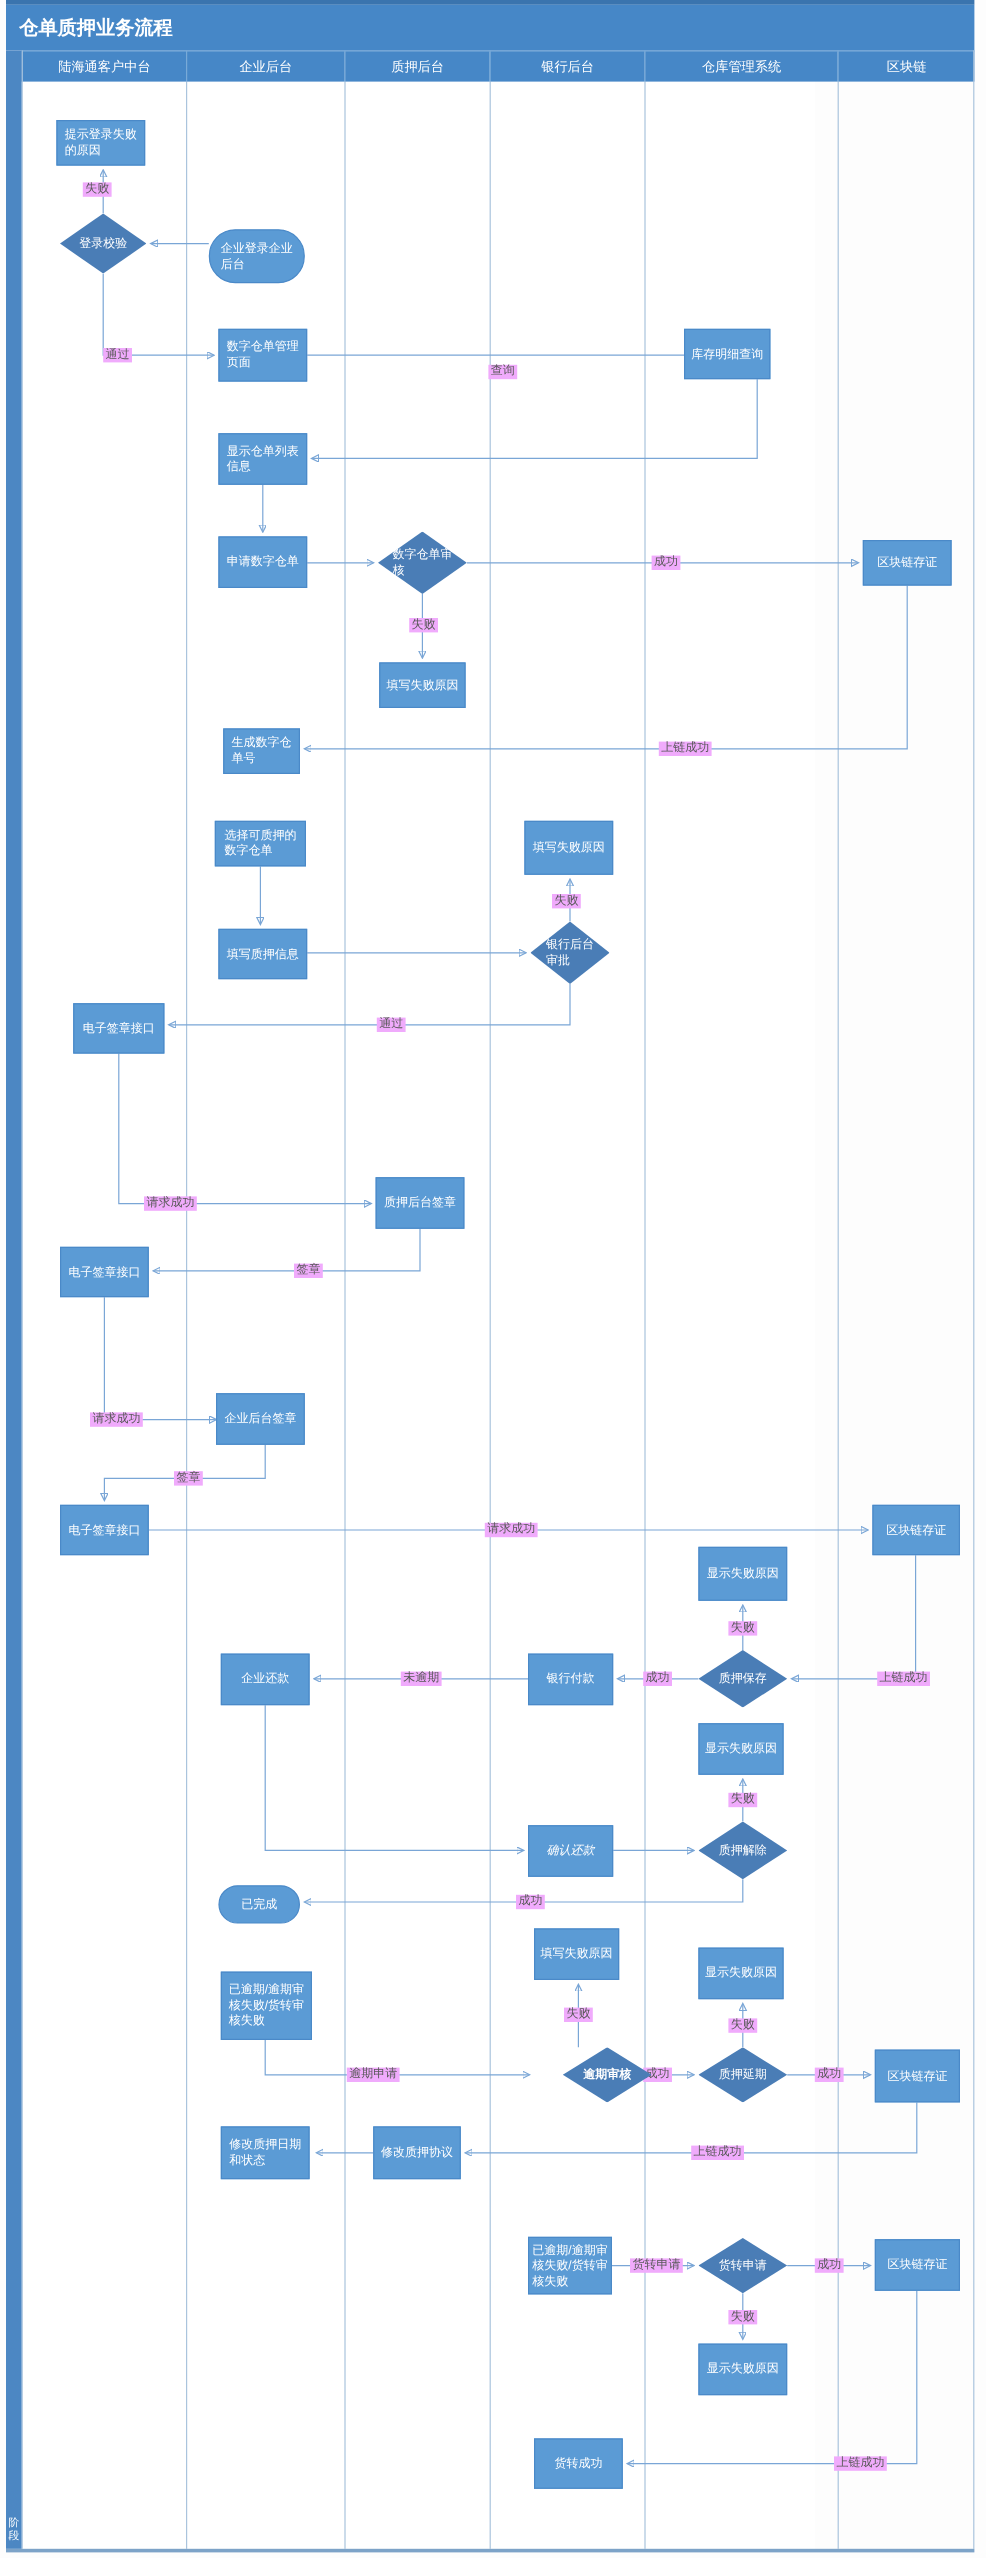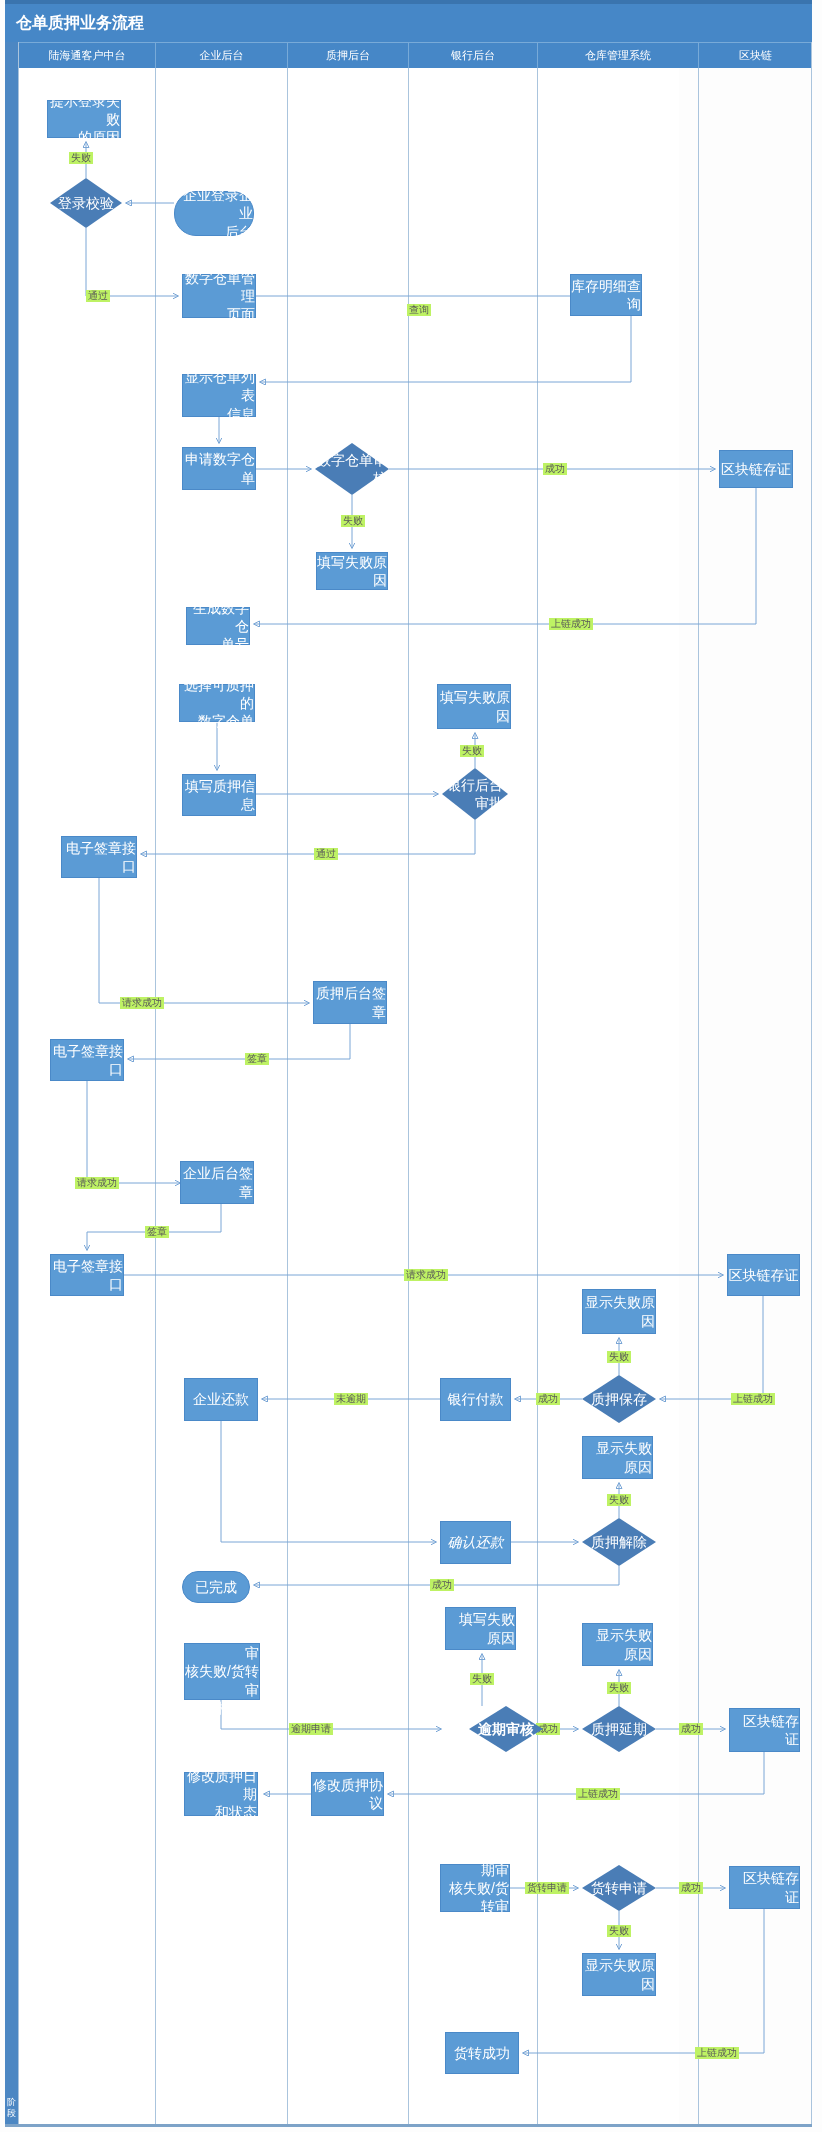--- a/index.html
+++ b/index.html
@@ -15,26 +15,26 @@
   .sidebar{position:absolute;left:0;top:42px;width:13px;height:2082px;background:#4c87c3;z-index:3;}
   .sidebar .vlbl{position:absolute;bottom:6px;left:0;width:13px;text-align:center;color:#fff;
                  font-size:9px;line-height:1.15;word-break:break-all;}
   .vline{position:absolute;top:68px;width:1px;height:2056px;background:#aac4dd;}
   .rline{position:absolute;top:42px;left:806px;width:1px;height:2082px;background:#aac4dd;}
   .botstrip{position:absolute;left:0;top:2124px;width:807px;height:3px;background:#7da3c8;}
   svg.conn{position:absolute;left:0;top:0;z-index:4;}
   svg.conn path{stroke:#7aa6d6;stroke-width:1;fill:none;}
   .node{position:absolute;z-index:6;display:flex;align-items:center;justify-content:center;
         background:#5b9bd5;border:1px solid #4a89c8;box-sizing:border-box;color:#fff;}
-  .node .lbl{font-size:14px;line-height:1.3;text-align:right;white-space:pre-line;position:relative;z-index:2;}
+  .node .lbl{font-size:10px;line-height:1.3;text-align:left;white-space:pre-line;position:relative;z-index:2;}
   .stadium{border-radius:22px;}
   .diamond{background:none;border:none;}
   .dshape{position:absolute;inset:0;background:#4a7db6;
           clip-path:polygon(50% 0,100% 50%,50% 100%,0 50%);z-index:1;}
-  .elabel{position:absolute;z-index:5;transform:translate(-50%,-50%);background:#bef264;color:#595959;
+  .elabel{position:absolute;z-index:5;transform:translate(-50%,-50%);background:#f0abfc;color:#595959;
           font-size:10px;padding:0 2px;white-space:nowrap;line-height:1.2;font-family:Liberation Serif, serif;}
 </style>
 </head>
 <body>
 
 <div id="stage">
   <div id="frame">
 
     <div class="topstrip"></div>
     <div class="titlebar">仓单质押业务流程</div>
@@ -149,21 +149,21 @@
         <span class="lbl">企业登录企业
 后台</span>
       </div>
     <div class="node" style="left:177px;top:274px;width:74px;height:44px;">
         <span class="lbl">数字仓单管理
 页面</span>
       </div>
     <div class="node" style="left:565px;top:274px;width:72px;height:42px;">
         <span class="lbl">库存明细查询</span>
       </div>
-    <div class="node" style="left:177px;top:361px;width:74px;height:43px;margin-top:13px;">
+    <div class="node" style="left:177px;top:361px;width:74px;height:43px;">
         <span class="lbl">显示仓单列表
 信息</span>
       </div>
     <div class="node" style="left:177px;top:447px;width:74px;height:43px;">
         <span class="lbl">申请数字仓单</span>
       </div>
     <div class="node diamond" style="left:310px;top:443px;width:74px;height:52px;">
         <span class="dshape"></span>
         <span class="lbl">数字仓单审
 核</span>

